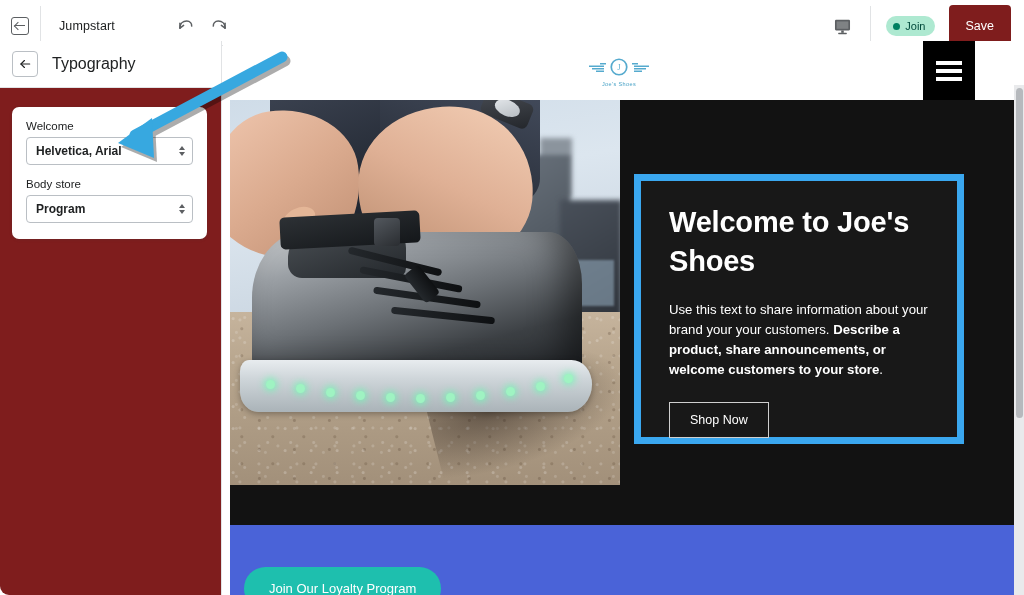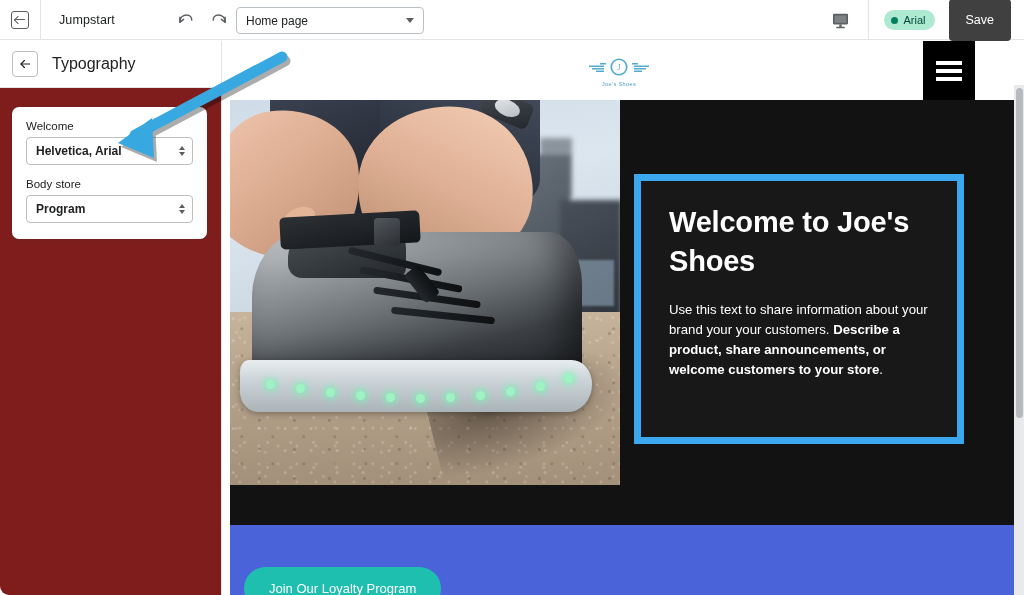--- a/index.html
+++ b/index.html
@@ -12,21 +12,21 @@
 
   
   #app {
     position: relative;
     width: 1024px; height: 595px;
     background: #ffffff;
   }
 
   
   .topbar {
-    position: absolute; left: 0; top: 0;
+    position: absolute; left: 0; top: 6px;
     width: 1024px; height: 40px;
     background: #ffffff;
     border-bottom: 1px solid #e1e3e5;
     display: flex; align-items: center;
   }
   .tb-exit {
     width: 41px; height: 40px;
     display: flex; align-items: center; justify-content: center;
     border-right: 1px solid #e1e3e5;
     cursor: pointer;
@@ -104,21 +104,21 @@
     display: flex; align-items: center; gap: 5px;
   }
   .tb-live .dot {
     width: 7px; height: 7px; border-radius: 50%;
     background: #008060;
   }
   .tb-live .txt { font-size: 11px; color: #00493a; font-weight: 500; }
   .tb-save {
     margin-left: 14px; margin-right: 13px;
     height: 42px; padding: 0 17px;
-    background: #404040; border-radius: 4px;
+    background: #7f1d1d; border-radius: 4px;
     color: #ffffff; font-size: 12.5px;
     display: flex; align-items: center; justify-content: center;
     cursor: pointer;
     border: none;
     font-family: "Liberation Sans", sans-serif;
   }
 
   
   .sidebar {
     position: absolute; left: 0; top: 41px;
@@ -456,37 +456,33 @@
       </div>
       <div class="icon-btn">
         <svg width="19" height="19" viewBox="0 0 24 24" fill="none" stroke="#5c5f62" stroke-width="1.9" stroke-linecap="round" stroke-linejoin="round">
           <path d="M19 8 L19 14"></path>
           <path d="M19 14 C19 8 15 5 10.5 5 C6 5 4 8.5 4.2 11.5"></path>
           <path d="M19 14 L14.4 10.6"></path>
         </svg>
       </div>
     </div>
 
-    <div class="tb-pageselect">
-      <span class="label">Home page</span>
-      <span class="caret-down"></span>
-    </div>
 
     <div class="tb-right">
       <div class="tb-device">
         <svg width="19" height="19" viewBox="0 0 24 24">
           <rect x="2.5" y="3.5" width="19" height="13.5" rx="1.4" fill="#5c5f62"></rect>
           <rect x="4.6" y="5.6" width="14.8" height="9.3" fill="#ffffff" opacity=".22"></rect>
           <rect x="10.4" y="17" width="3.2" height="3" fill="#5c5f62"></rect>
           <rect x="6.5" y="20" width="11" height="1.7" rx=".8" fill="#5c5f62"></rect>
         </svg>
       </div>
       <div class="tb-live">
         <span class="dot"></span>
-        <span class="txt">Arial</span>
+        <span class="txt">Join</span>
       </div>
       <button class="tb-save">Save</button>
     </div>
   </div>
 
   <div class="sidebar">
 
     <div class="sb-header">
       <div class="sb-back">
         <svg width="14" height="14" viewBox="0 0 24 24" fill="none" stroke="#202223" stroke-width="2" stroke-linecap="round" stroke-linejoin="round">
@@ -597,20 +593,21 @@
           <div class="ph-led" style="left:254px;top:155px;"></div>
           <div class="ph-led" style="left:284px;top:150px;"></div>
           <div class="ph-led" style="left:312px;top:142px;"></div>
         </div>
       </div>
 
       <div class="hero-card">
         <div class="hero-inner">
           <div class="hero-title">Welcome to Joe's Shoes</div>
           <div class="hero-body"><span>Use this text to share information about your brand your your customers. </span><b>Describe a product, share announcements, or welcome customers to your store</b><span>.</span></div>
+          <button class="hero-btn">Shop Now</button>
         </div>
       </div>
     </div>
 
     <div class="band">
       <button class="band-btn">Join Our Loyalty Program</button>
 
     </div>
 
     <div class="scrollbar">

